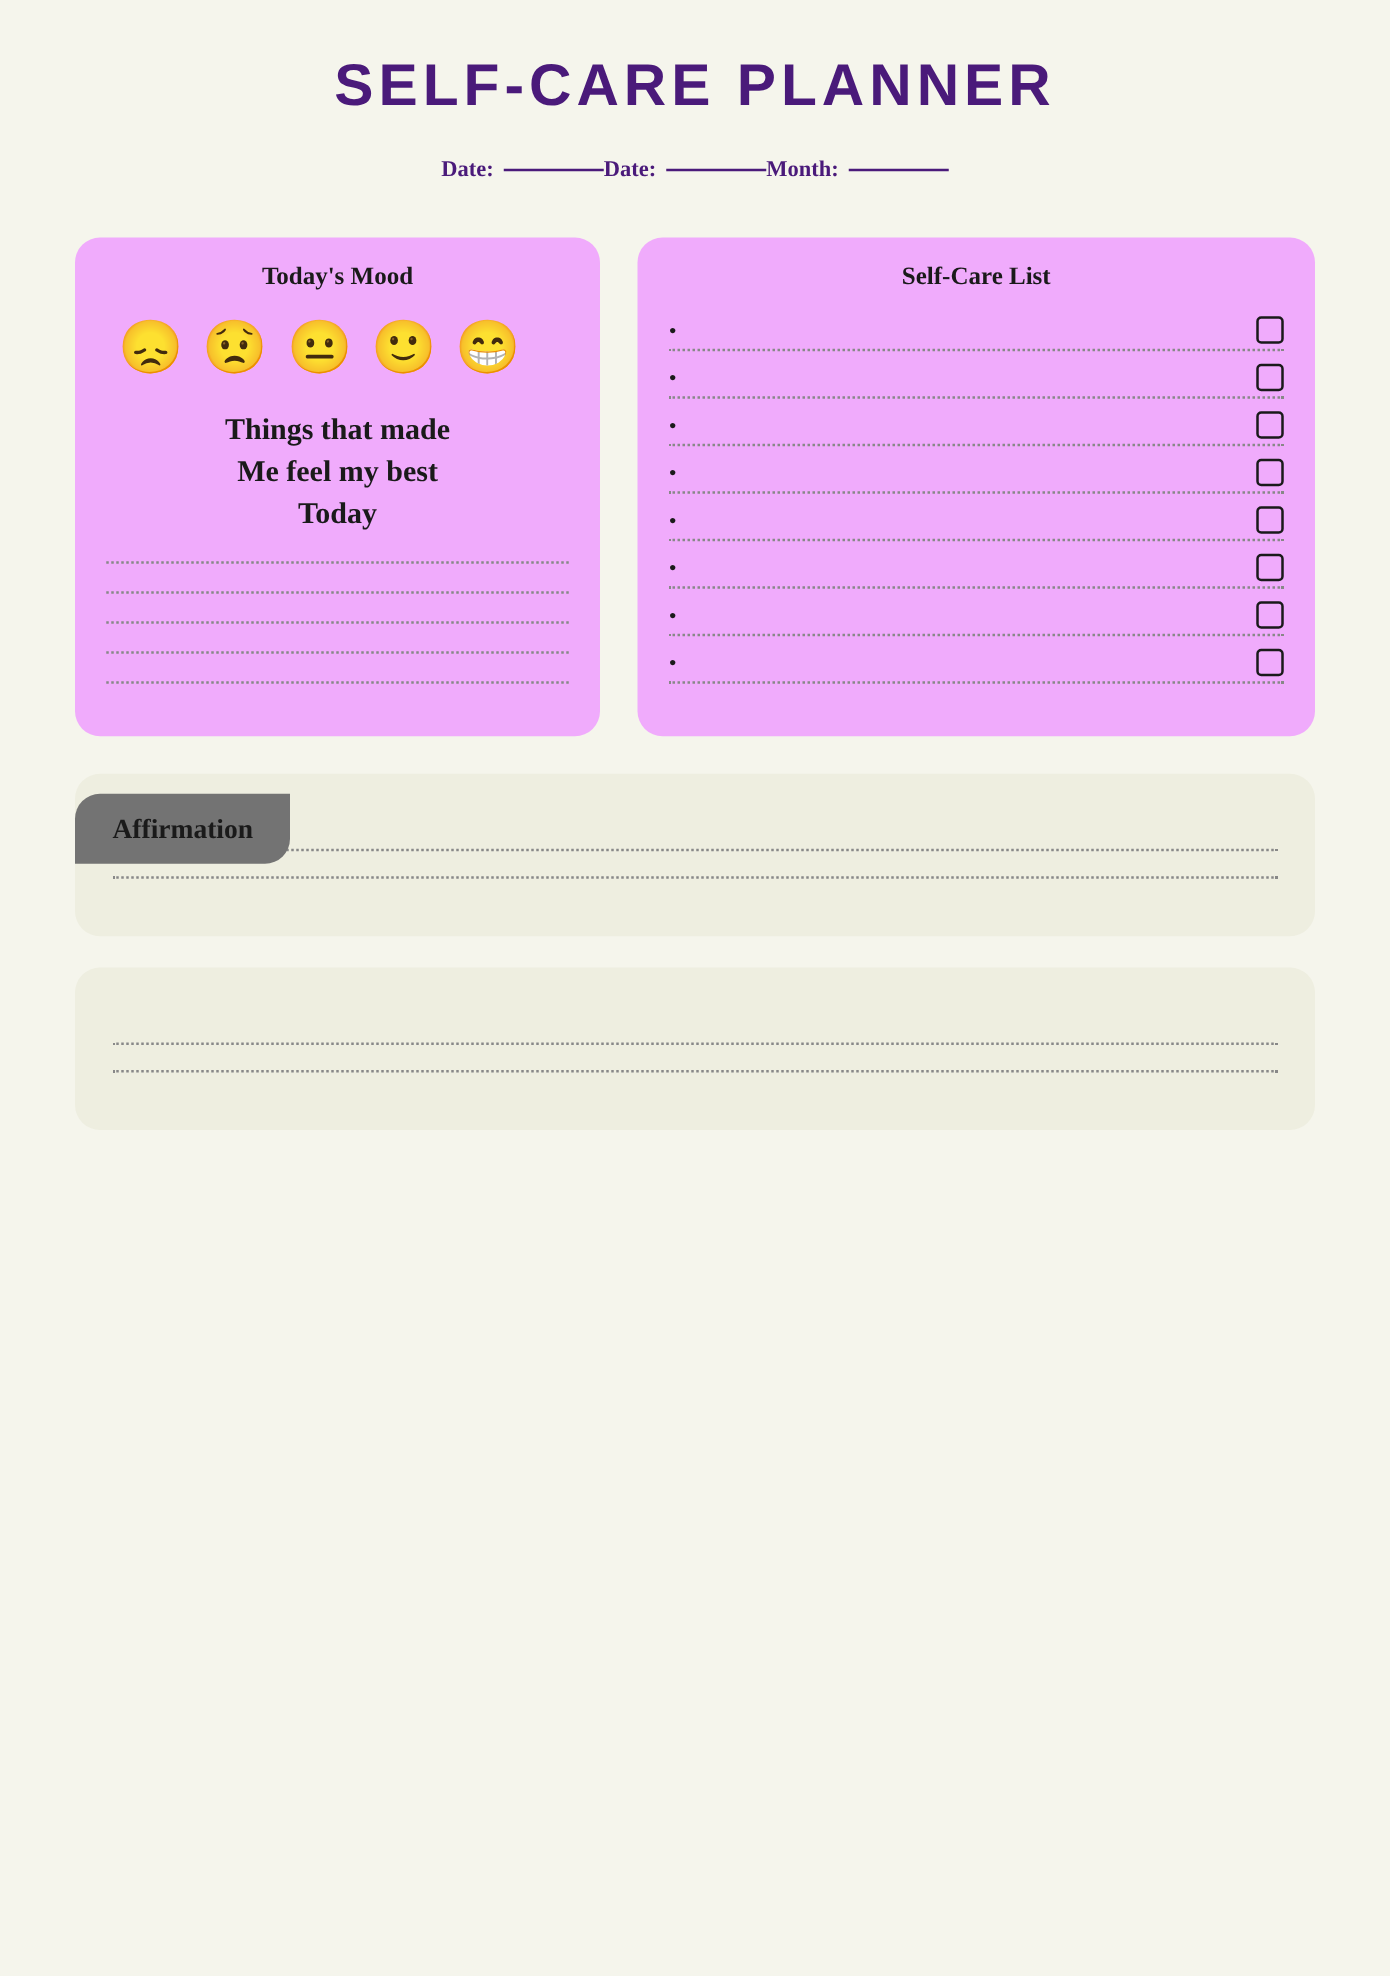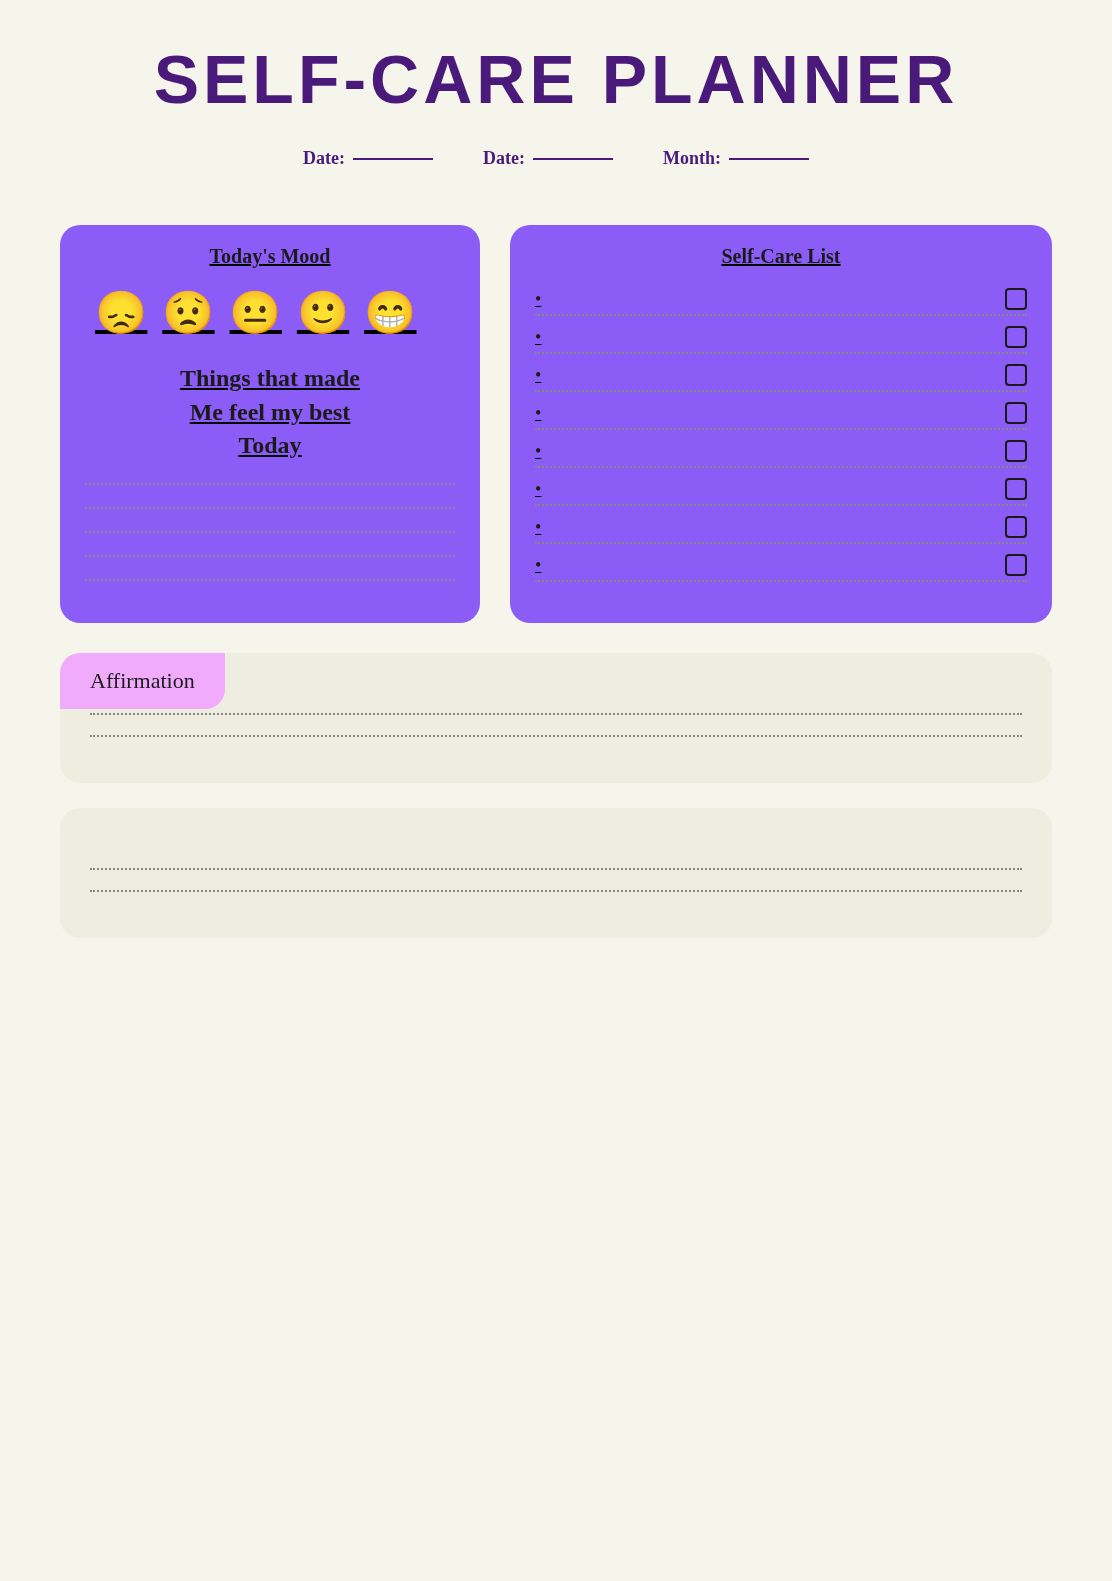--- a/index.html
+++ b/index.html
@@ -13,33 +13,32 @@
       min-height: 1581px;
       background-color: #f5f5ec;
       font-family: 'Georgia', serif;
       display: flex;
       flex-direction: column;
       align-items: center;
       padding: 40px 60px;
     }
 
     .page-title {
-      font-size: 68px;
+      font-size: 47px;
       font-weight: 900;
       color: #4a1a7a;
       letter-spacing: 4px;
       text-transform: uppercase;
       margin-bottom: 30px;
       font-family: 'Arial Black', 'Impact', sans-serif;
     }
 
     .date-row {
       display: flex;
-      gap: 50px;
-      margin-bottom: 56px;
+      margin-bottom: 44px;
       align-items: flex-end;
     }
 
     .date-field {
       display: flex;
       align-items: center;
       gap: 8px;
       font-size: 18px;
       font-weight: bold;
       color: #4a1a7a;
@@ -52,25 +51,24 @@
     }
 
     .two-col {
       display: flex;
       gap: 30px;
       width: 100%;
       margin-bottom: 30px;
     }
 
     .card {
-      background-color: #8b5cf6;
+      background-color: #f0abfc;
       border-radius: 20px;
       padding: 20px 25px;
       flex: 1;
-      text-decoration: underline;
     }
 
     .card-title {
       font-size: 20px;
       font-weight: bold;
       color: #1a1a1a;
       text-align: center;
       margin-bottom: 20px;
     }
 
@@ -144,27 +142,27 @@
       background-color: #eeeee0;
       border-radius: 20px;
       padding: 0;
       margin-bottom: 25px;
       position: relative;
       min-height: 130px;
     }
 
     .full-card-label {
       position: absolute;
-      top: 0;
+      top: 16px;
       left: 0;
-      background-color: #f0abfc;
+      background-color: #737373;
       border-radius: 20px 0 20px 0;
       padding: 15px 30px;
       font-size: 22px;
-      font-weight: normal;
+      font-weight: bold;
       color: #1a1a1a;
       border-bottom-right-radius: 20px;
     }
 
     .full-card-content {
       padding: 60px 30px 20px 30px;
     }
 
     .full-dotted-line {
       border: none;

